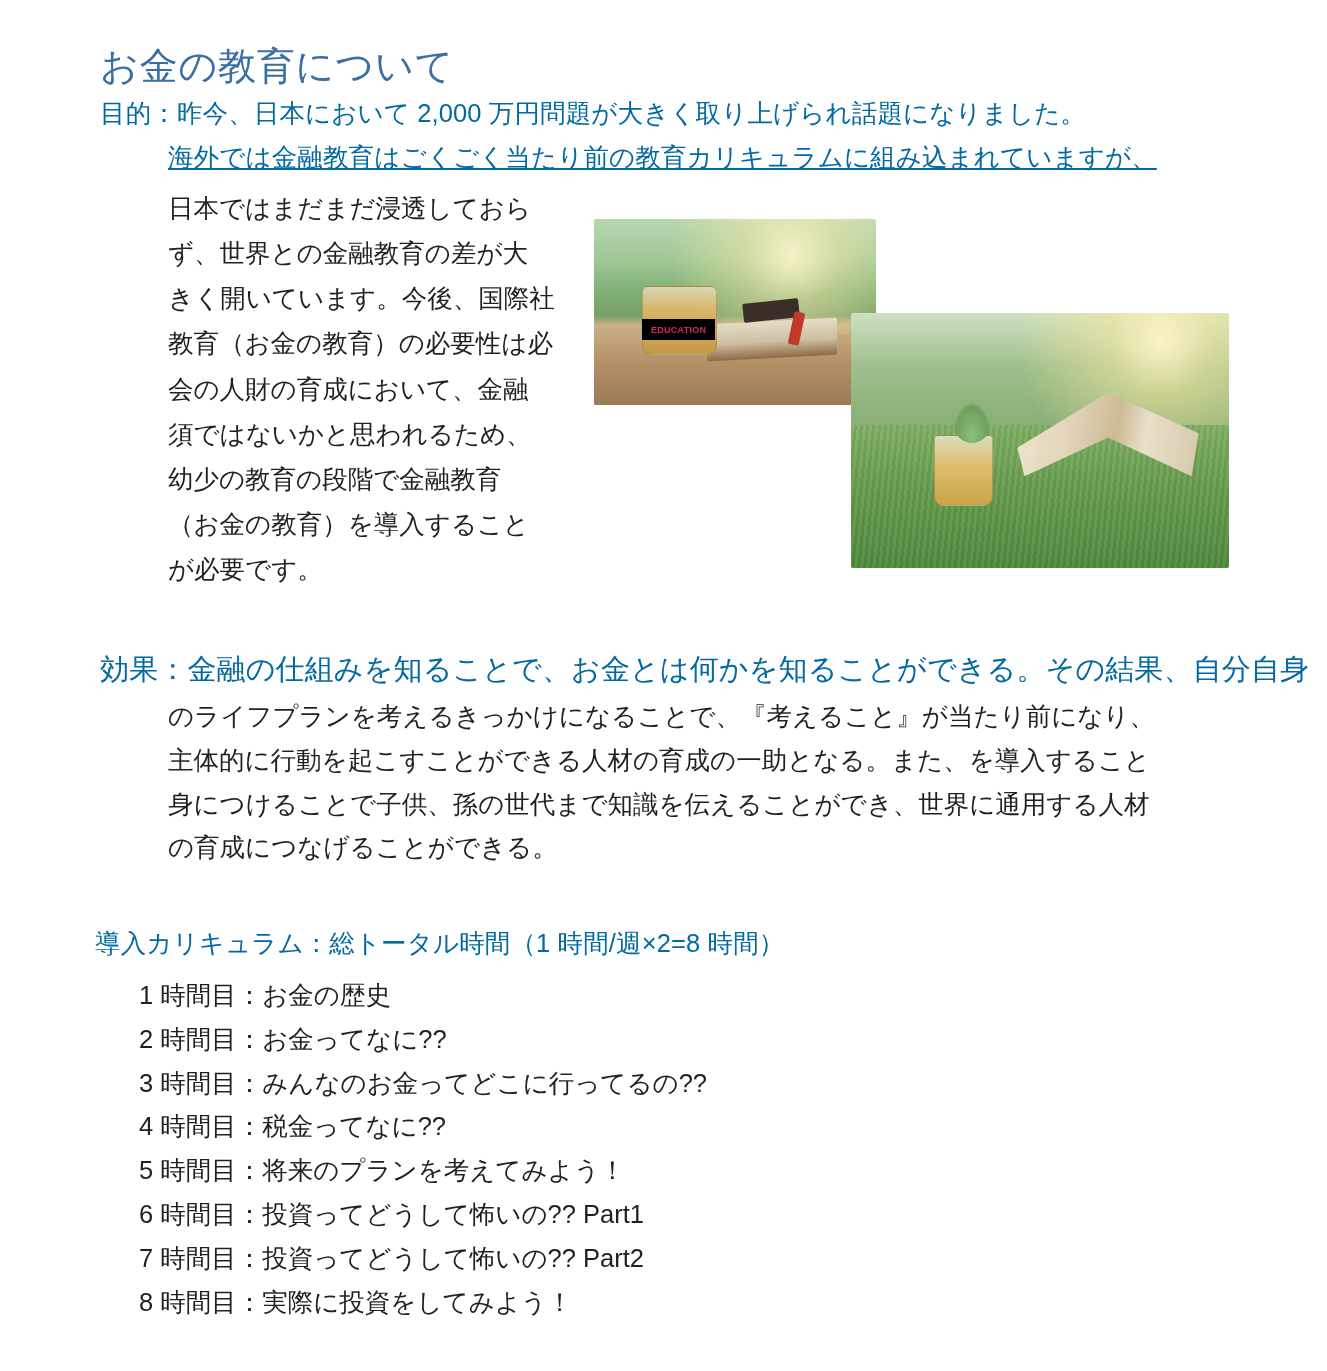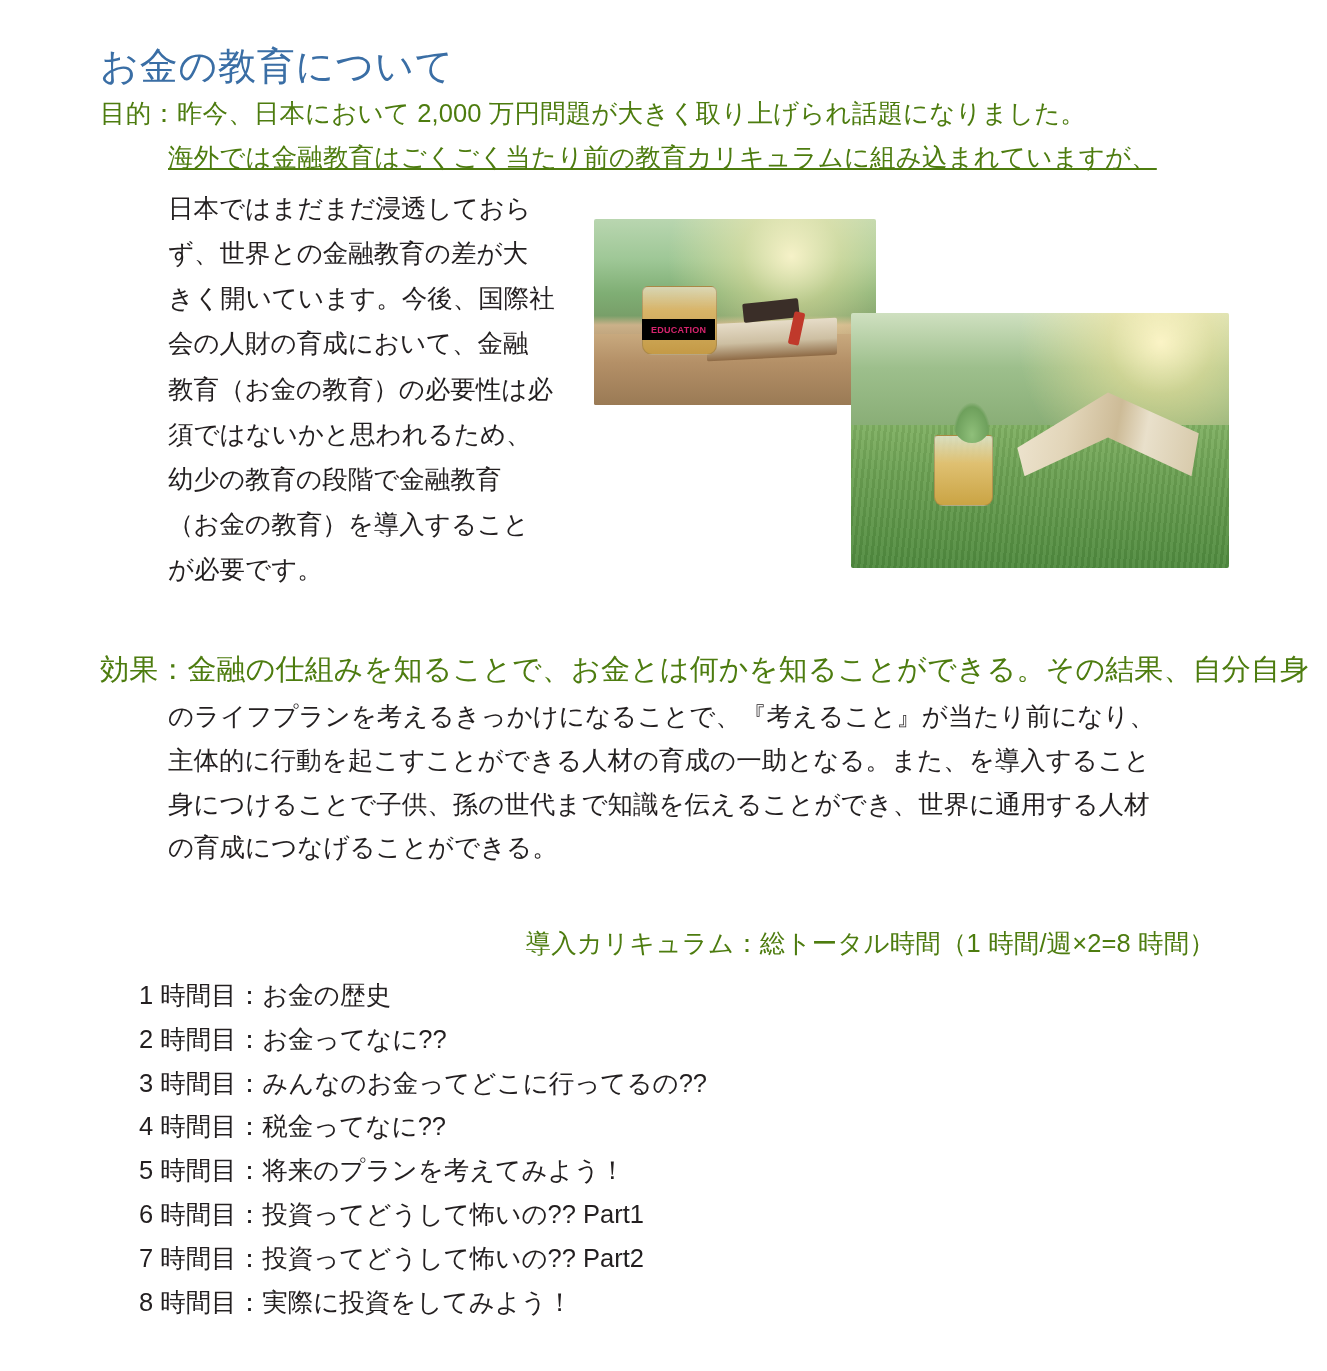--- a/index.html
+++ b/index.html
@@ -35,21 +35,21 @@
     font-weight: 400;
     letter-spacing: 0.02em;
     white-space: nowrap;
   }
 
   
   .body-text {
     font-size: 25.5px;
     line-height: 1.72;
     letter-spacing: 0.005em;
-    color: #4d7c0f;
+    color: #0369a1;
   }
 
   
   .purpose {
     position: absolute;
     left: 100px;
     top: 92px;
     width: 1120px;
   }
   .purpose-line1 {
@@ -238,21 +238,20 @@
   .curriculum {
     position: absolute;
     left: 95px;
     top: 922px;
     width: 1120px;
   }
   .curriculum-head {
     font-size: 25.5px;
     line-height: 1.72;
     white-space: nowrap;
-    text-align: right;
   }
   .curriculum-list {
     margin: 8px 0 0 0;
     padding: 0;
     list-style: none;
   }
   .curriculum-list li {
     font-size: 25.5px;
     line-height: 1.72;
     margin-left: 44px;
@@ -268,22 +267,22 @@
 
   <div class="purpose">
     <div class="purpose-line1 body-text">目的：昨今、日本において 2,000 万円問題が大きく取り上げられ話題になりました。</div>
     <div class="purpose-line2 body-text">海外では金融教育はごくごく当たり前の教育カリキュラムに組み込まれていますが、</div>
   </div>
 
   <div class="purpose-col">
     <p>日本ではまだまだ浸透しておら</p>
     <p>ず、世界との金融教育の差が大</p>
     <p>きく開いています。今後、国際社</p>
+    <p>教育（お金の教育）の必要性は必</p>
     <p>会の人財の育成において、金融</p>
-    <p>教育（お金の教育）の必要性は必</p>
     <p>須ではないかと思われるため、</p>
     <p>幼少の教育の段階で金融教育</p>
     <p>（お金の教育）を導入すること</p>
     <p>が必要です。</p>
   </div>
 
   <div class="photo photo-1">
     <div class="ph1-bg"></div>
     <div class="ph1-table"></div>
     <div class="ph1-book"></div>

